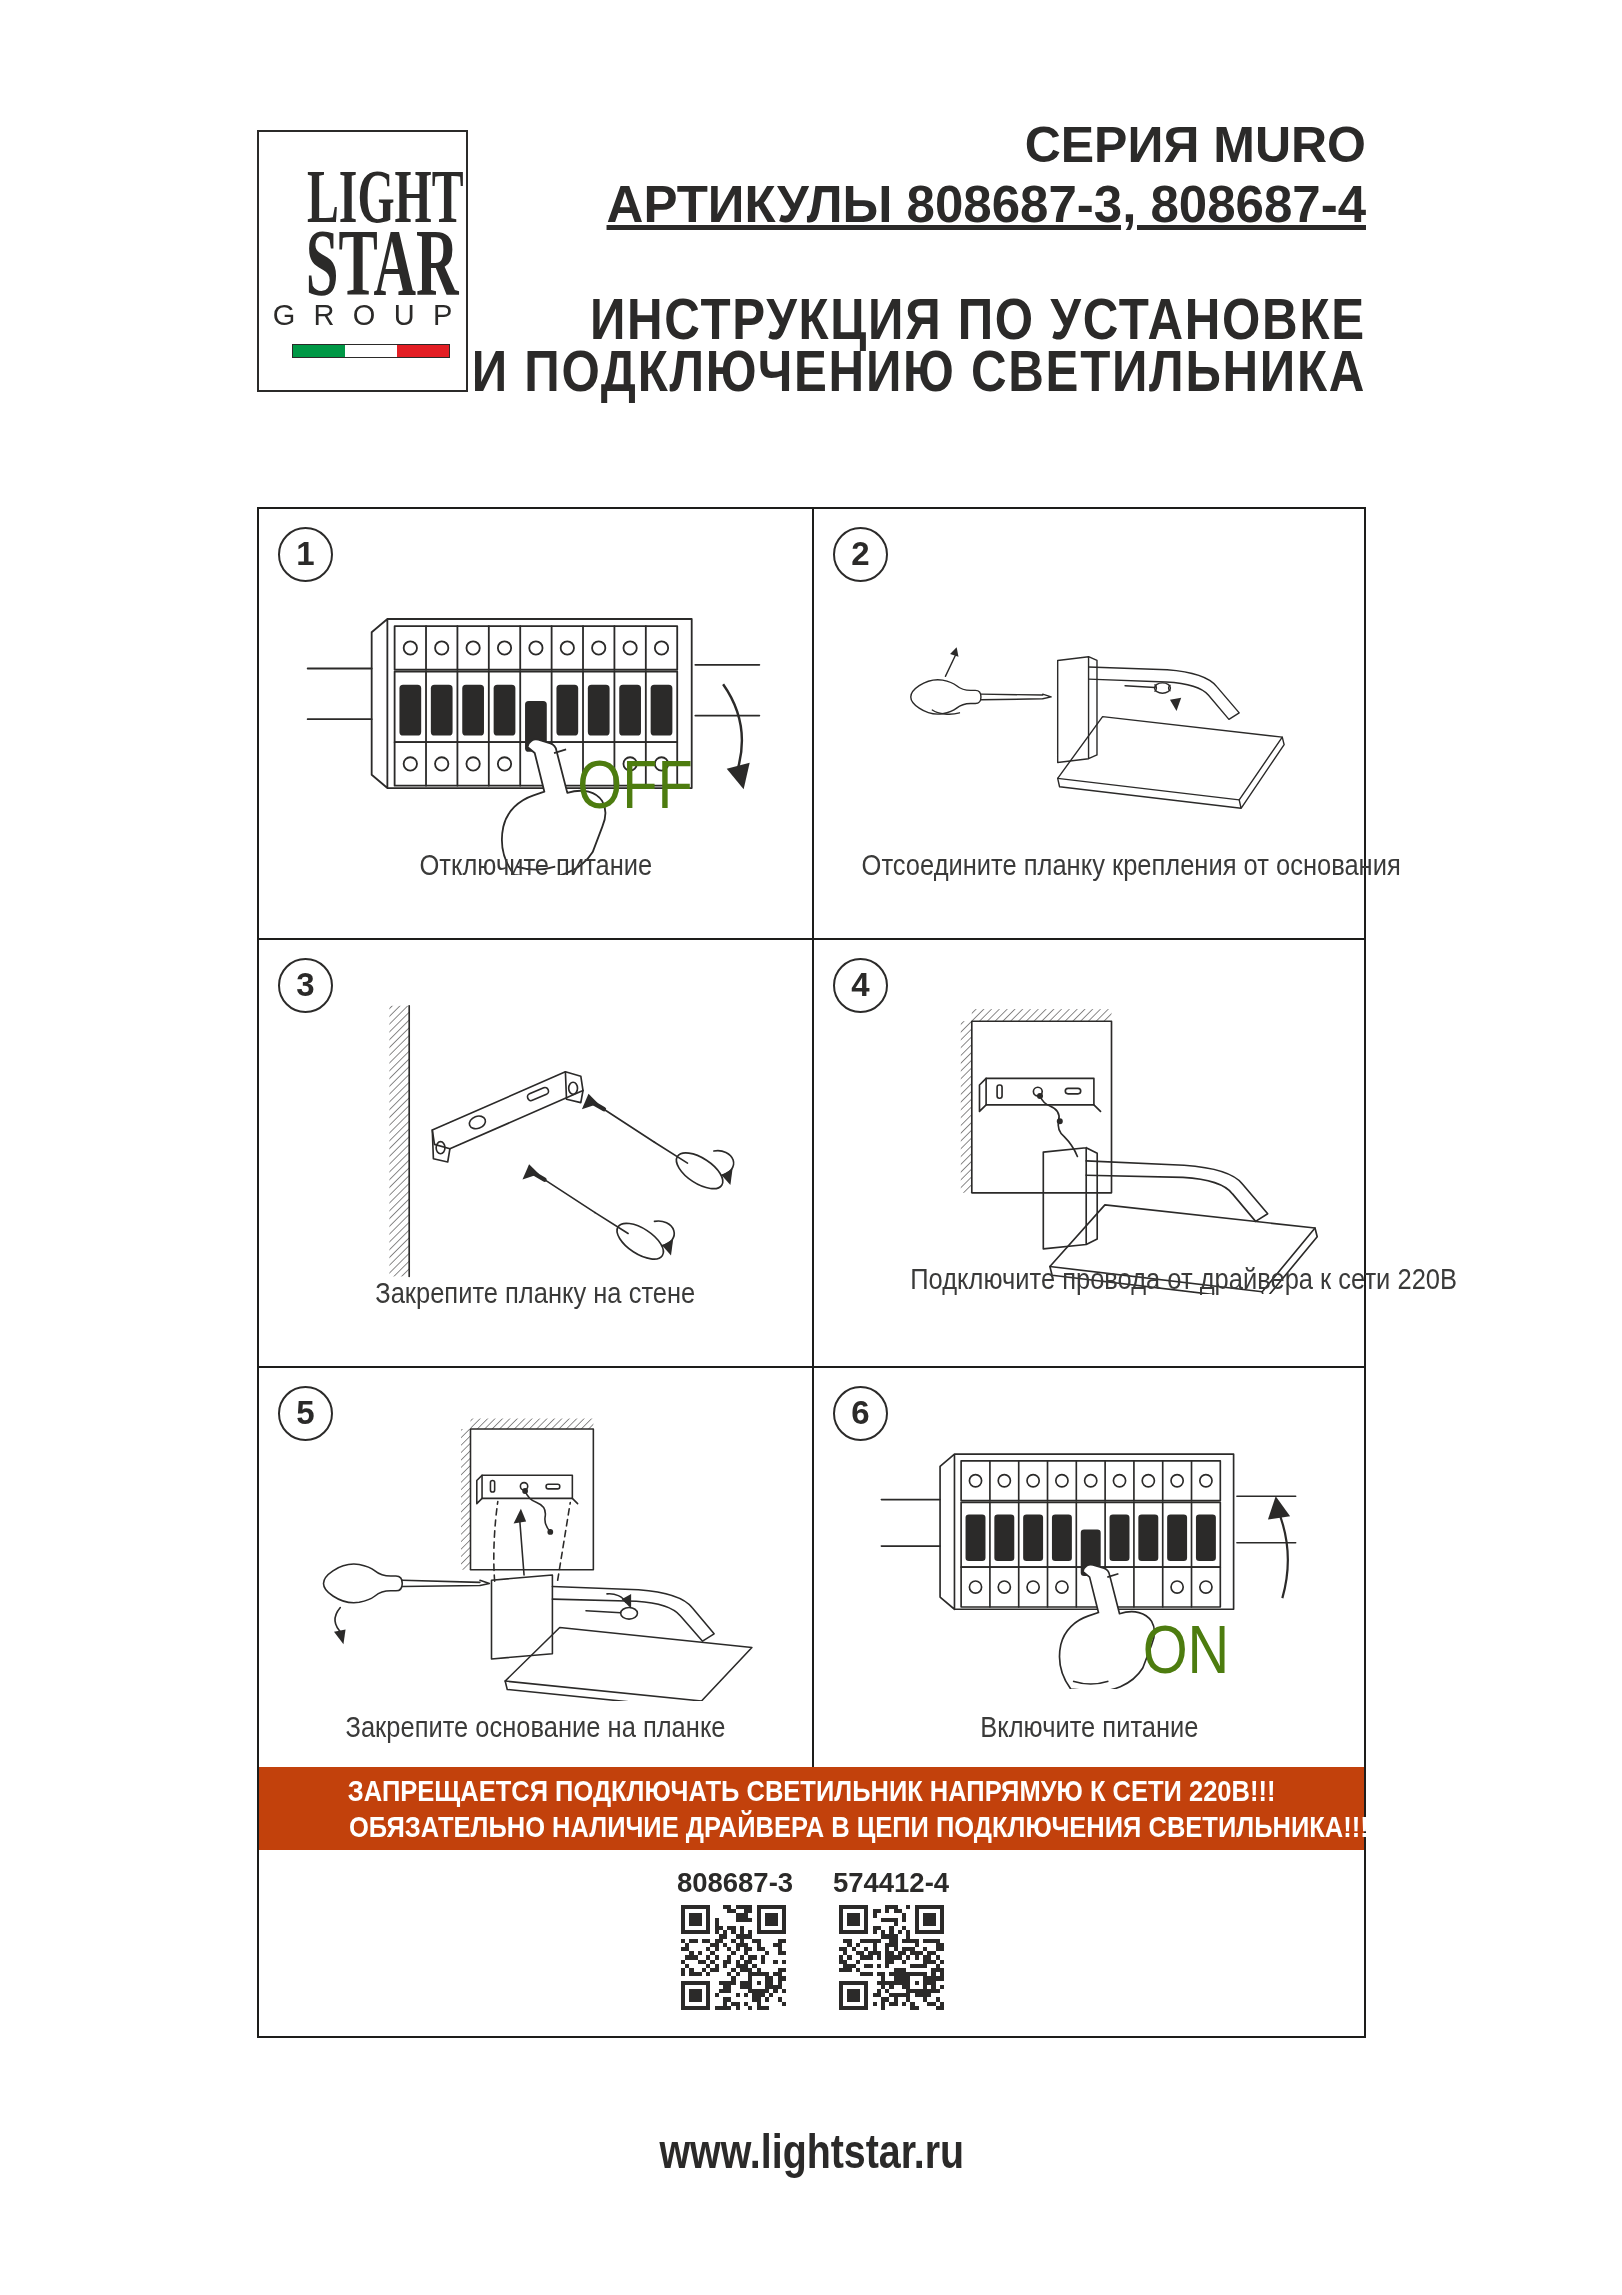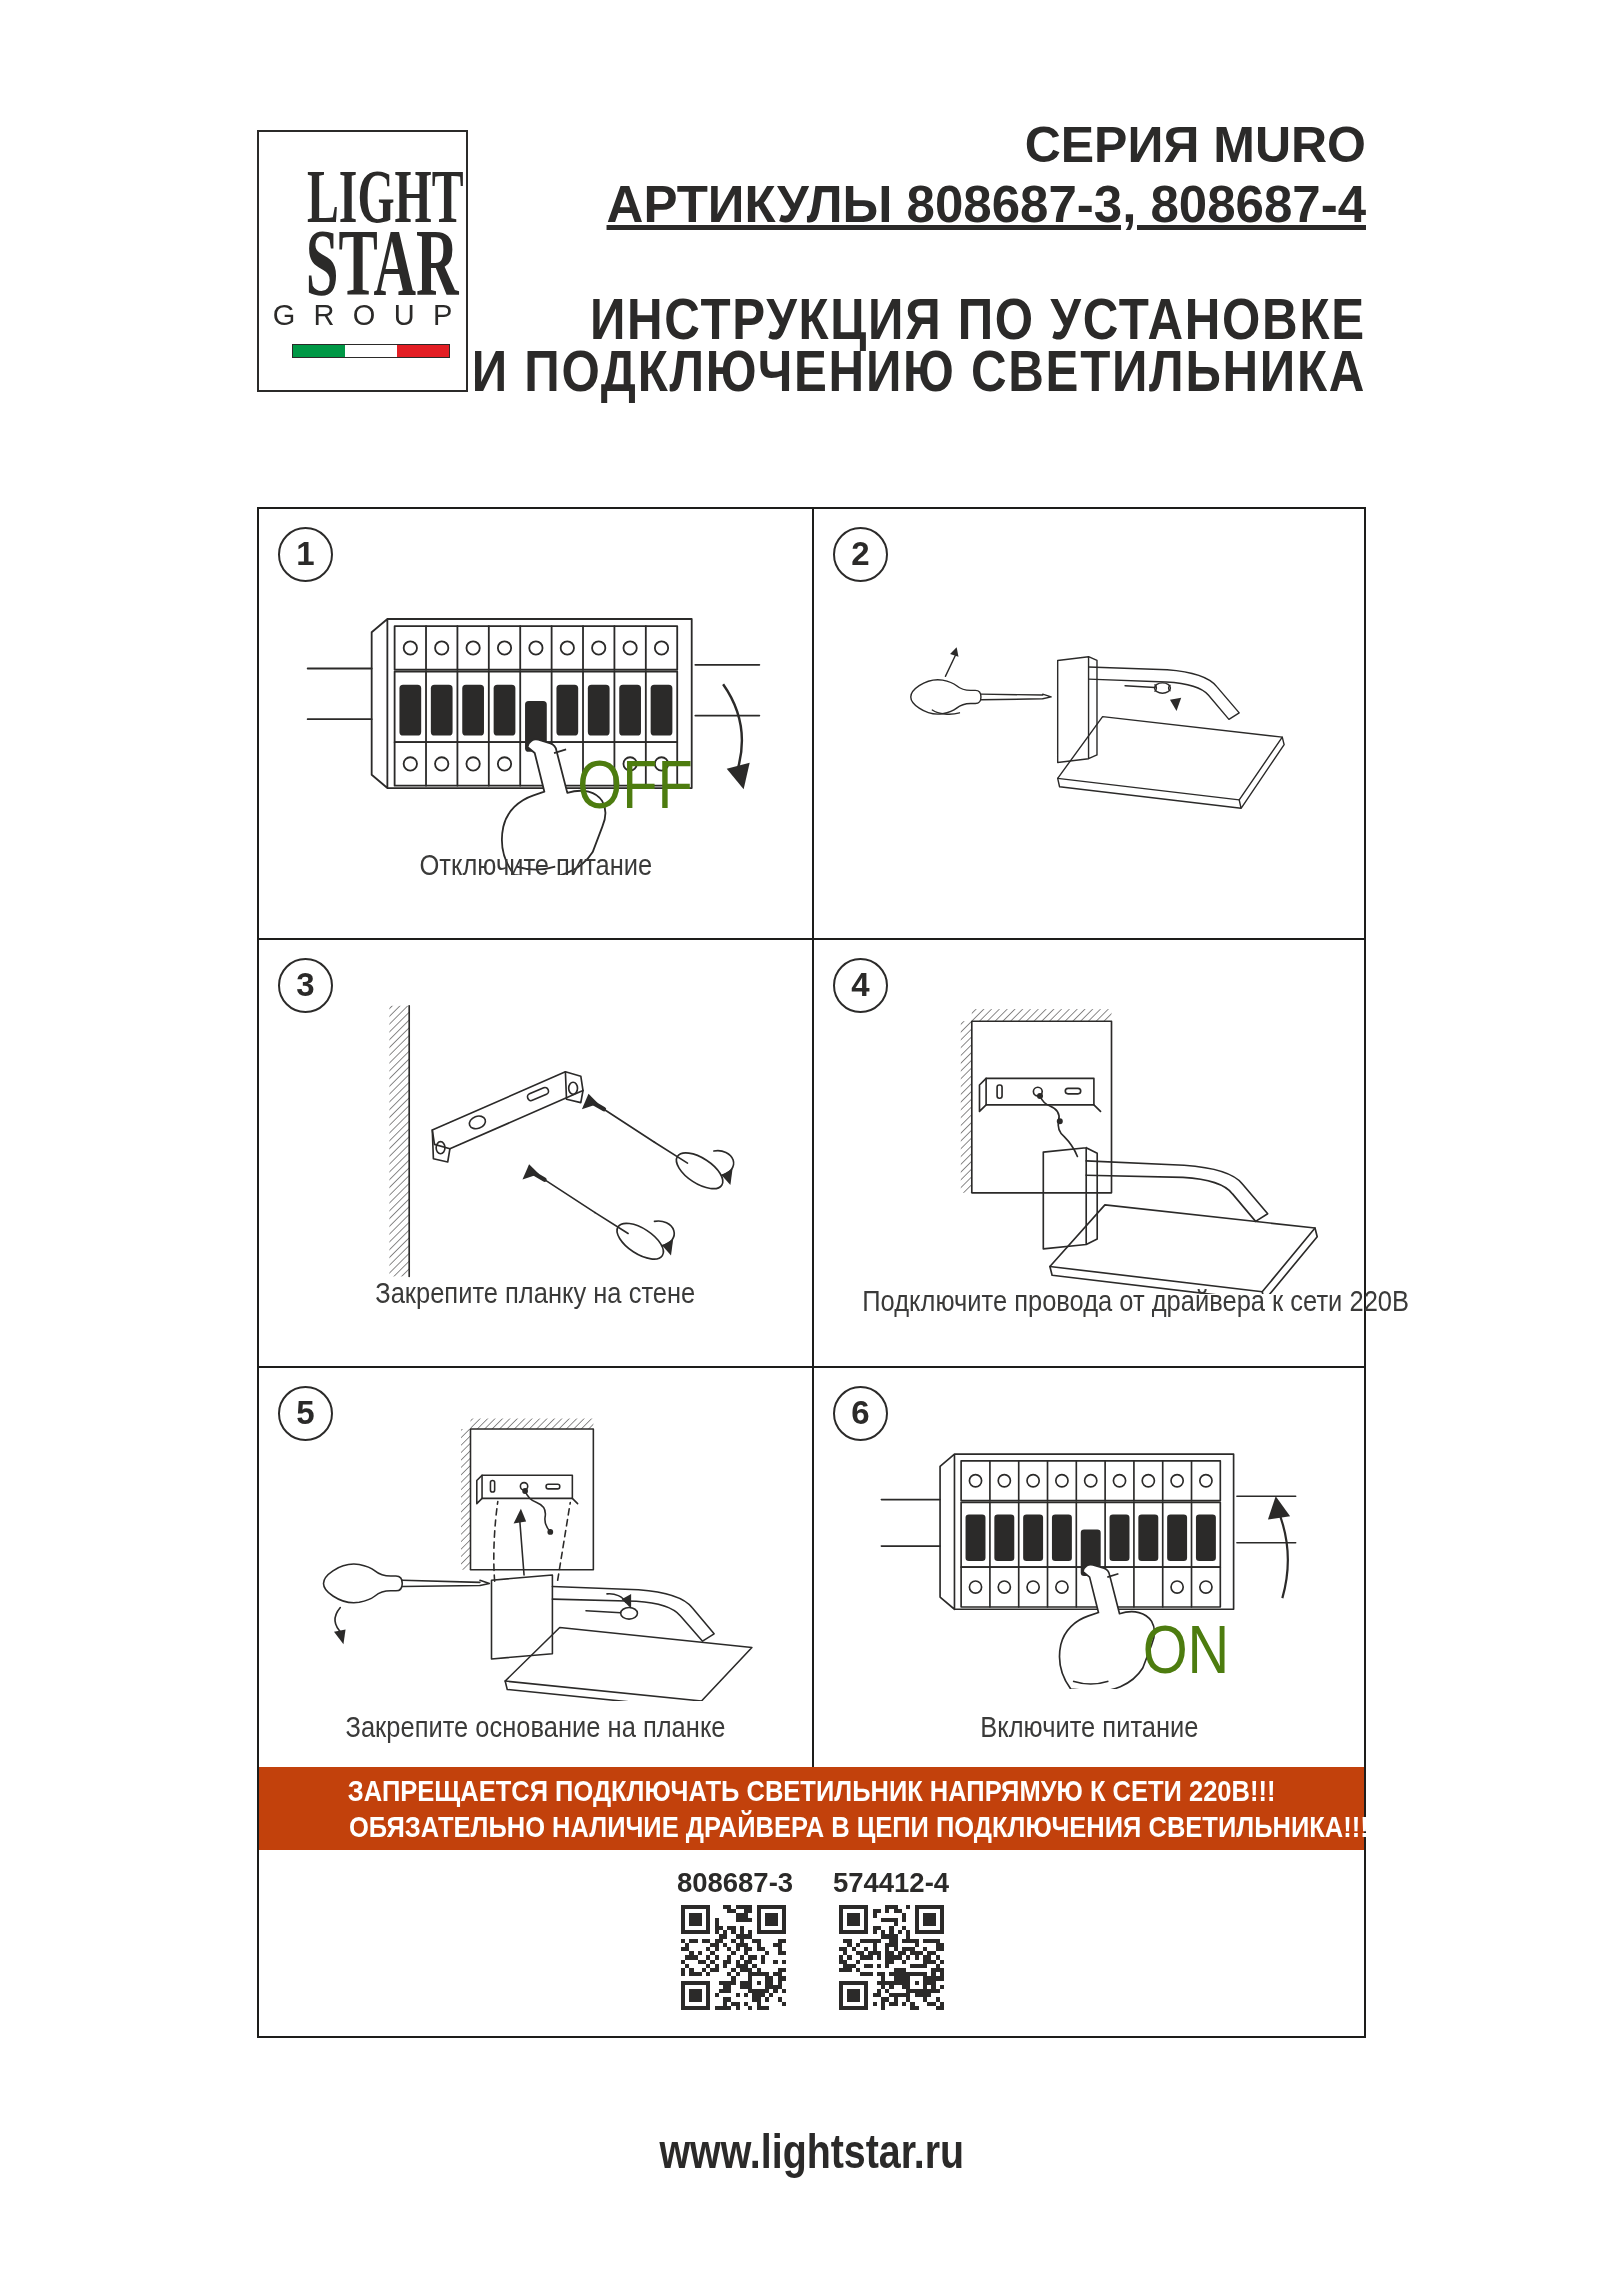--- a/index.html
+++ b/index.html
@@ -133,20 +133,21 @@
             <path d="M448,262 L832,306 L740,440 L352,394 Z"></path>
             <path d="M352,394 L356,412 L744,458 L740,440 M832,306 L836,322 L744,458"></path>
             <path d="M496,196 L560,200"></path>
             <ellipse cx="576" cy="201" rx="17" ry="11"></ellipse>
             <path d="M560,194 Q566,201 560,208 M592,195 Q586,201 592,207"></path>
           </g>
           <path fill="#2b2a29" stroke="none" d="M140,134 L122,128 L136,114 Z"></path>
           <path fill="#2b2a29" stroke="none" d="M592,226 L616,222 L606,250 Z"></path>
         </svg>
       </div>
+      <div class="caption" style="bottom:58px;"><span class="cond">Отсоедините  планку крепления от основания</span></div>
     </div>
 
     <div class="cell" style="left:0;top:431px;width:553px;height:426px;">
       <div class="circle">
           <span>3</span>
         </div>
       <div class="illus" style="left:13px;top:46px;width:523px;height:308px;">
         <svg viewBox="0 0 840 560" preserveAspectRatio="xMidYMid meet">
           <defs>
             <pattern id="h3" width="10" height="10" patternUnits="userSpaceOnUse" patternTransform="rotate(45)">
@@ -205,21 +206,21 @@
             <path d="M330,200 Q336,214 348,218 Q368,226 364,244 Q360,262 374,274 Q390,290 398,310"></path>
             <circle cx="330" cy="200" r="4" fill="#2b2a29"></circle>
             <circle cx="366" cy="246" r="4" fill="#2b2a29"></circle>
             <path d="M336,302 L414,294 L414,470 L336,478 Z M414,294 L434,304 L434,460 L414,470"></path>
             <path d="M414,318 L592,326 Q676,332 698,360 L744,414 L722,428 L680,378 Q660,352 590,348 L414,344"></path>
             <path d="M448,398 L830,440 L734,556 L348,510 Z"></path>
             <path d="M348,510 L352,526 L738,572 L734,556 M830,440 L834,456 L738,572"></path>
           </g>
         </svg>
       </div>
-      <div class="caption" style="bottom:50px;"><span class="cond">Подключите провода от драйвера к сети 220В</span></div>
+      <div class="caption" style="bottom:72px;padding-left:48px;"><span class="cond">Подключите провода от драйвера к сети 220В</span></div>
     </div>
 
     <div class="cell" style="left:0;top:859px;width:553px;height:400px;">
       <div class="circle">
           <span>5</span>
         </div>
       <div class="illus" style="left:13px;top:39px;width:523px;height:294px;">
         <svg viewBox="0 0 840 560" preserveAspectRatio="xMidYMid meet">
           <defs>
             <pattern id="h5" width="10" height="10" patternUnits="userSpaceOnUse" patternTransform="rotate(45)">

